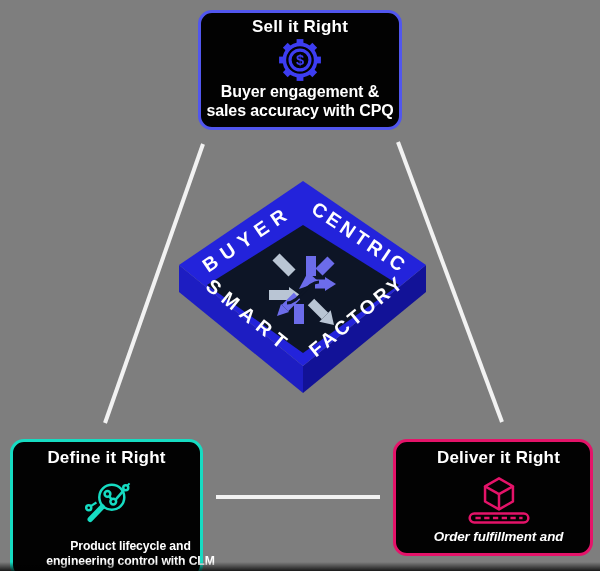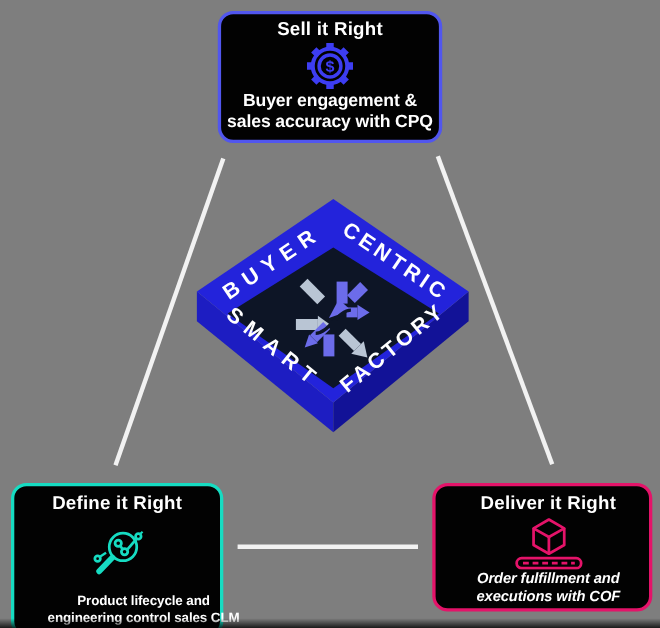--- a/index.html
+++ b/index.html
@@ -113,35 +113,34 @@
         <path d="M28.5 18 L30.5 21"></path>
         <path d="M35 21.5 L44 11"></path>
         <circle cx="45.5" cy="9" r="2.6"></circle>
         <path d="M47.5 6.5 L49.5 4.5" stroke-width="2"></path>
         <circle cx="7" cy="30" r="2.6"></circle>
         <path d="M9.5 28 L15 24.5" stroke-width="2.3"></path>
       </svg>
     </span>
     <div class="box-sub">
       <span>Product lifecycle and</span><br>
-      <span>engineering control sales CLM</span>
+      <span>engineering control with CLM</span>
     </div>
   </div>
 
   <div class="box" id="box-deliver" style="left: 393px; top: 439px; width: 200px; height: 117px; padding-left: 11px; --accent: #e41369;">
     <div class="box-title">Deliver it Right</div>
     <span class="icon" style="--accent: #e41369;">
       <svg width="64" height="50" viewBox="0 0 66 52" fill="none" stroke="currentColor" stroke-width="2.6" stroke-linejoin="round">
         <path d="M33 4.5 L47.5 12.8 L33 21 L18.5 12.8 Z"></path>
         <path d="M18.5 12.8 L18.5 28.6 L33 36.8 L47.5 28.6 L47.5 12.8"></path>
         <path d="M33 21 L33 36.8"></path>
         <rect x="2.5" y="41" width="61" height="9.5" rx="4.75"></rect>
         <path d="M8.5 45.7 L57.5 45.7" stroke-dasharray="5.5 3.6"></path>
       </svg>
     </span>
     <div class="box-sub">
       <span>Order fulfillment and</span><br>
-      <span>executions with COF</span>
     </div>
   </div>
 
   <div class="edge-shadow"></div>
 </div>
 
 </body></html>

